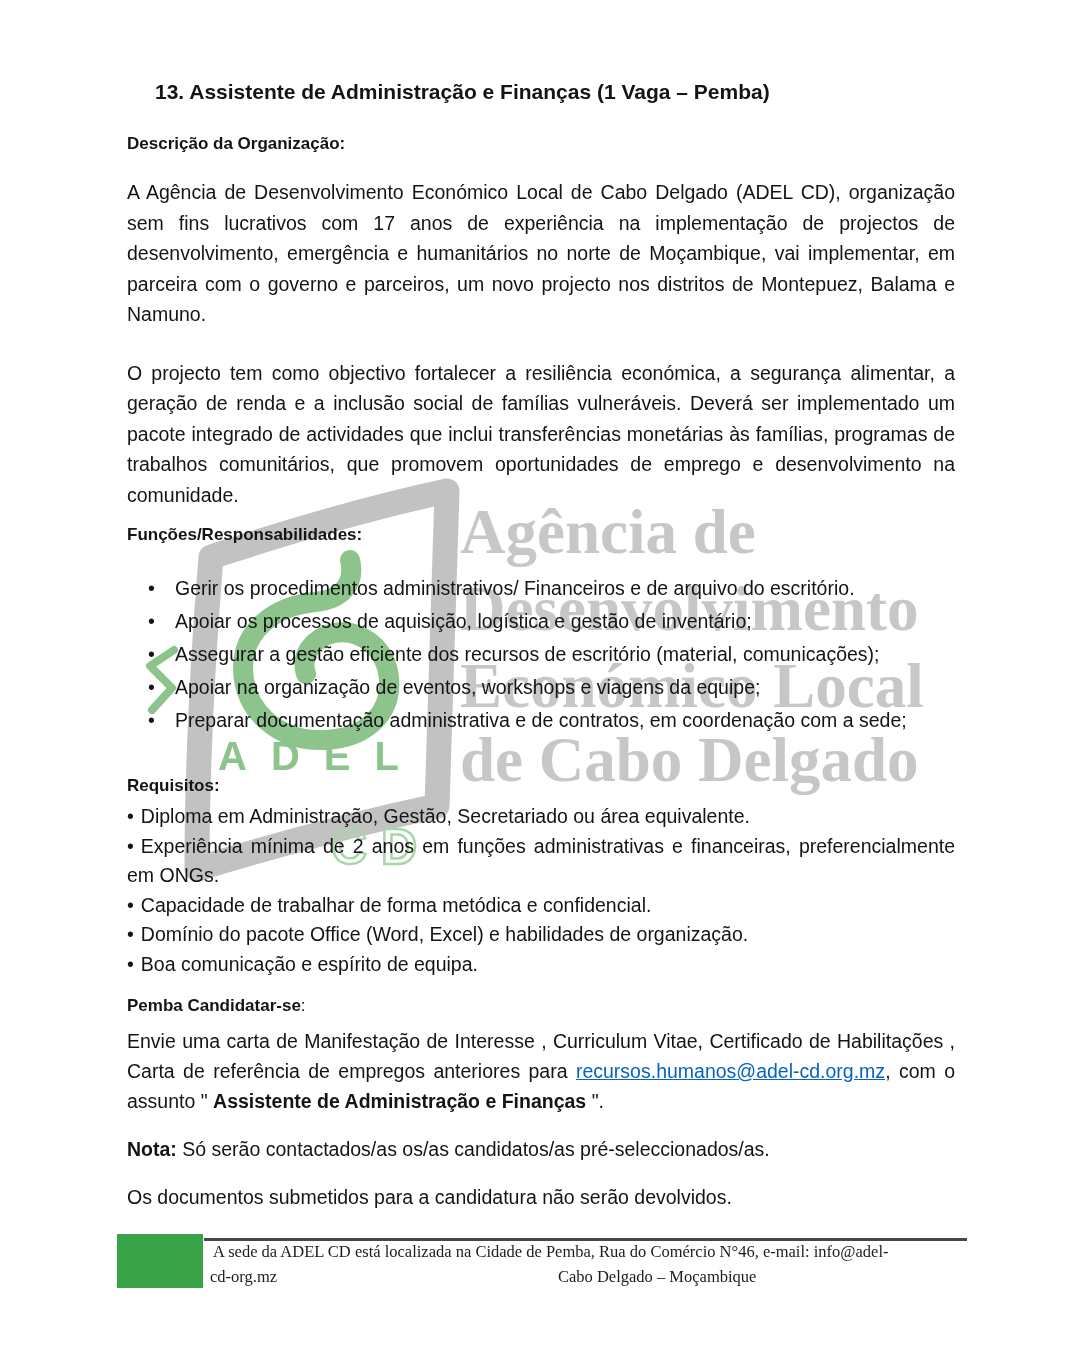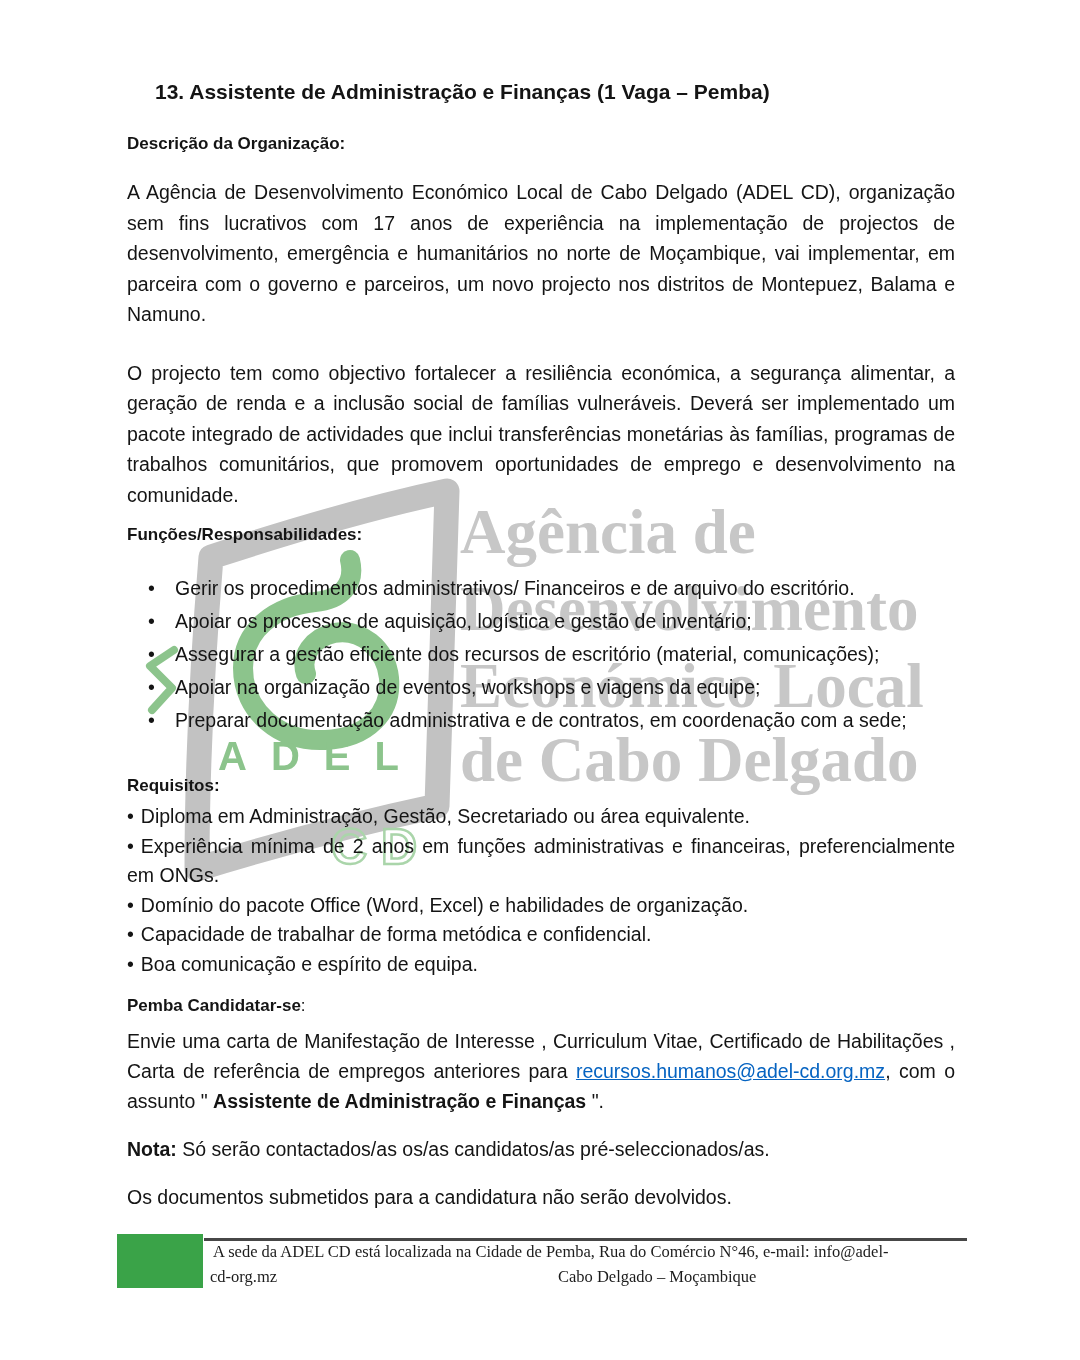--- a/index.html
+++ b/index.html
@@ -141,24 +141,24 @@
   <div class="heading h-requisitos">Requisitos:</div>
 
   <div class="req-list">
     <p class="req-item">
       <span class="req-bullet">•</span><span>Diploma em Administração, Gestão, Secretariado ou área equivalente.</span>
     </p>
     <p class="req-item">
       <span class="req-bullet">•</span><span>Experiência mínima de 2 anos em funções administrativas e financeiras, preferencialmente em ONGs.</span>
     </p>
     <p class="req-item">
-      <span class="req-bullet">•</span><span>Domínio do pacote Office (Word, Excel) e habilidades de organização.</span>
+      <span class="req-bullet">•</span><span>Capacidade de trabalhar de forma metódica e confidencial.</span>
     </p>
     <p class="req-item">
-      <span class="req-bullet">•</span><span>Capacidade de trabalhar de forma metódica e confidencial.</span>
+      <span class="req-bullet">•</span><span>Domínio do pacote Office (Word, Excel) e habilidades de organização.</span>
     </p>
     <p class="req-item">
       <span class="req-bullet">•</span><span>Boa comunicação e espírito de equipa.</span>
     </p>
   </div>
 
   <div class="heading h-como">
     <span>Pemba Candidatar-se</span><span class="colon">:</span>
   </div>
 

